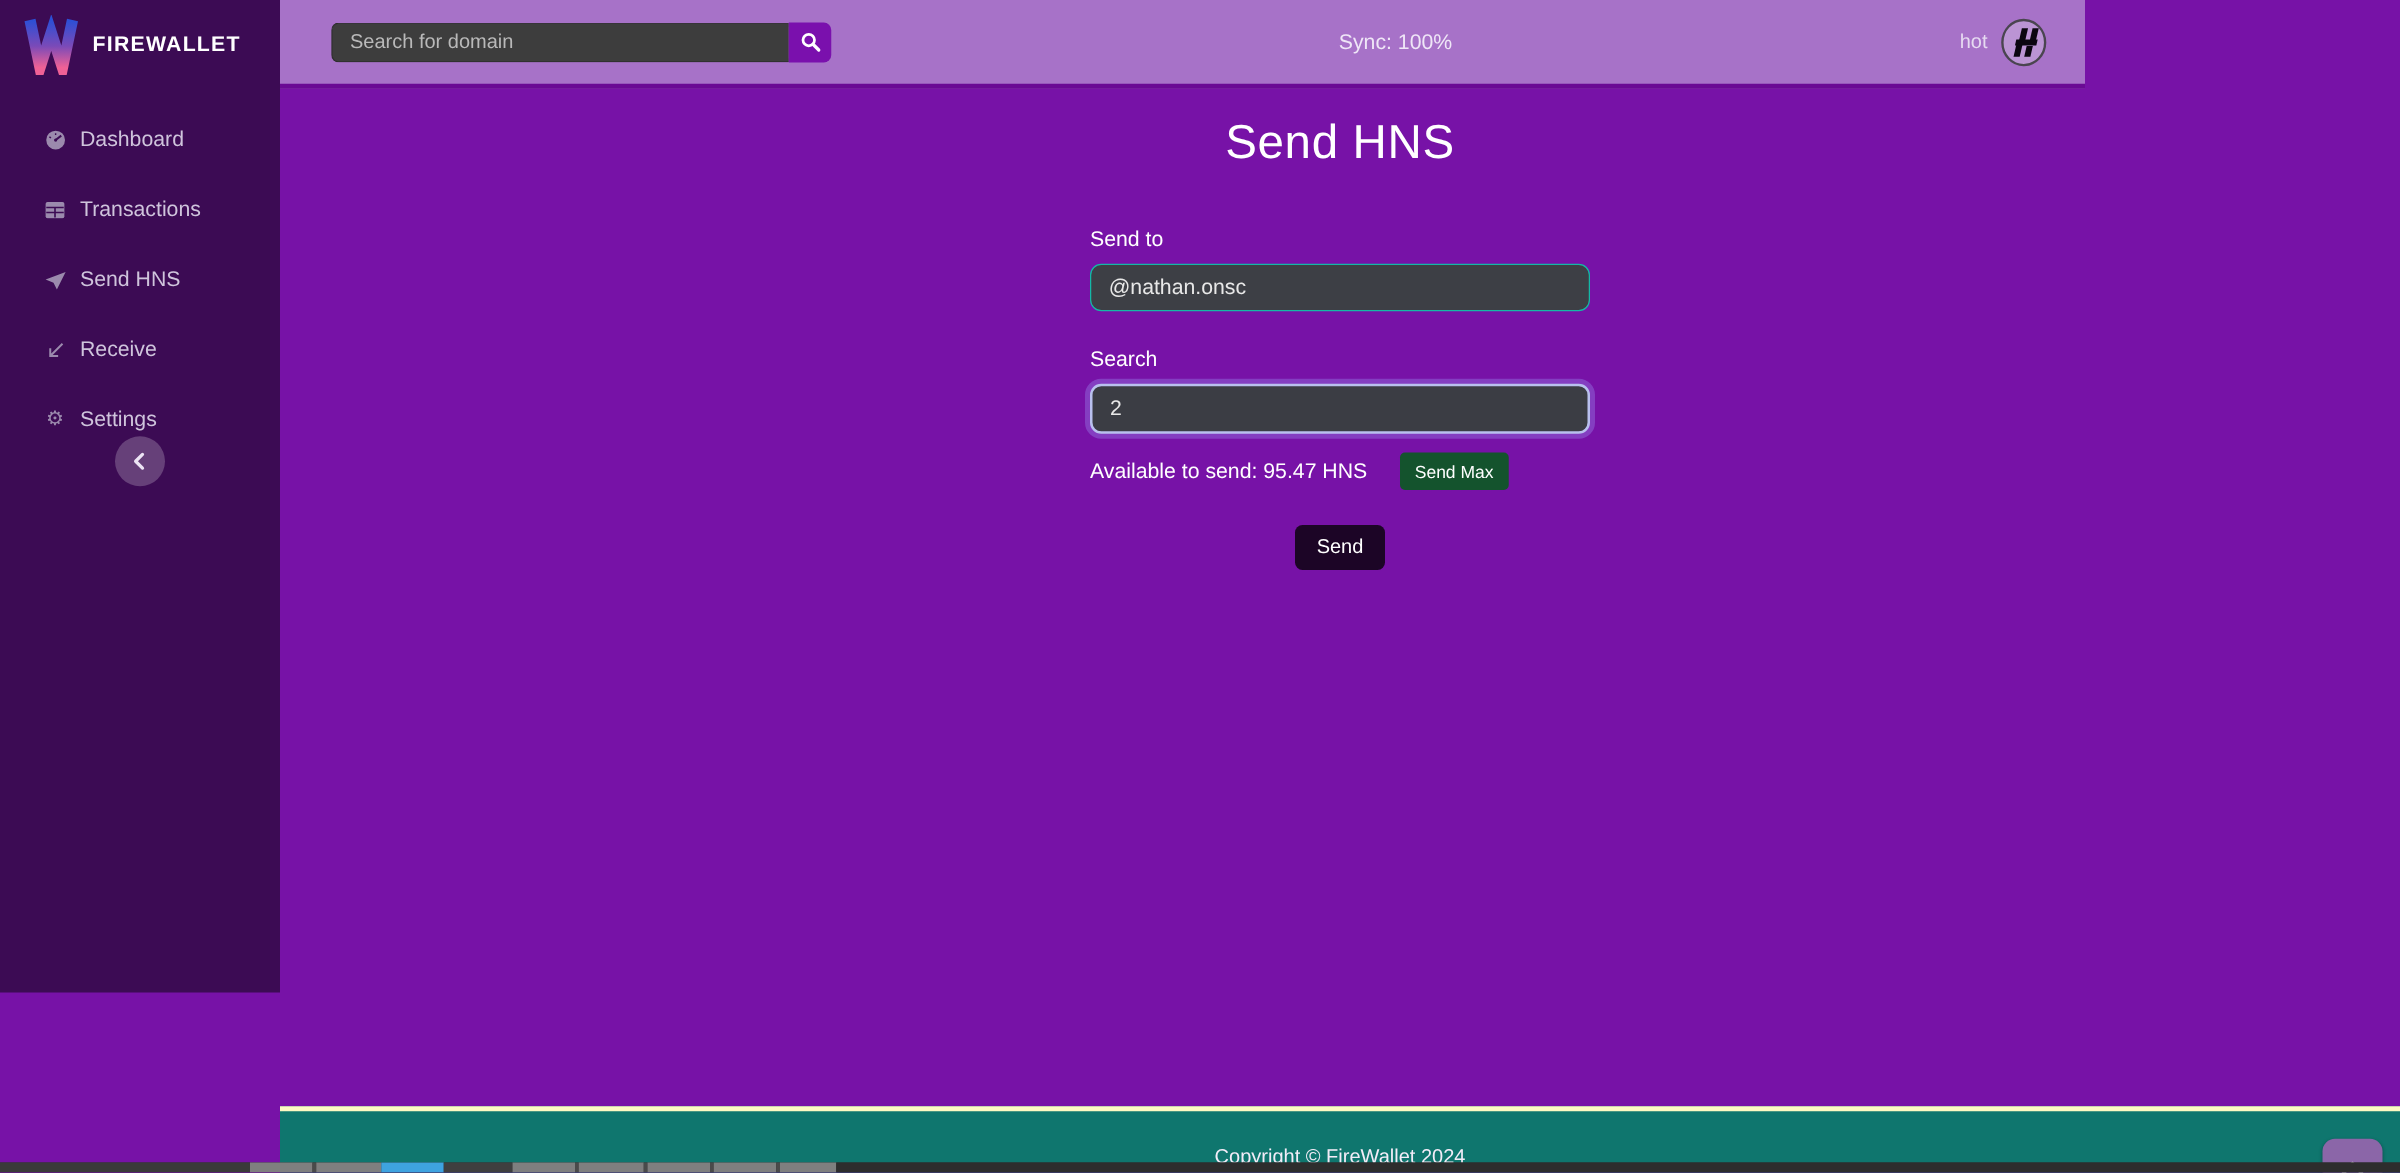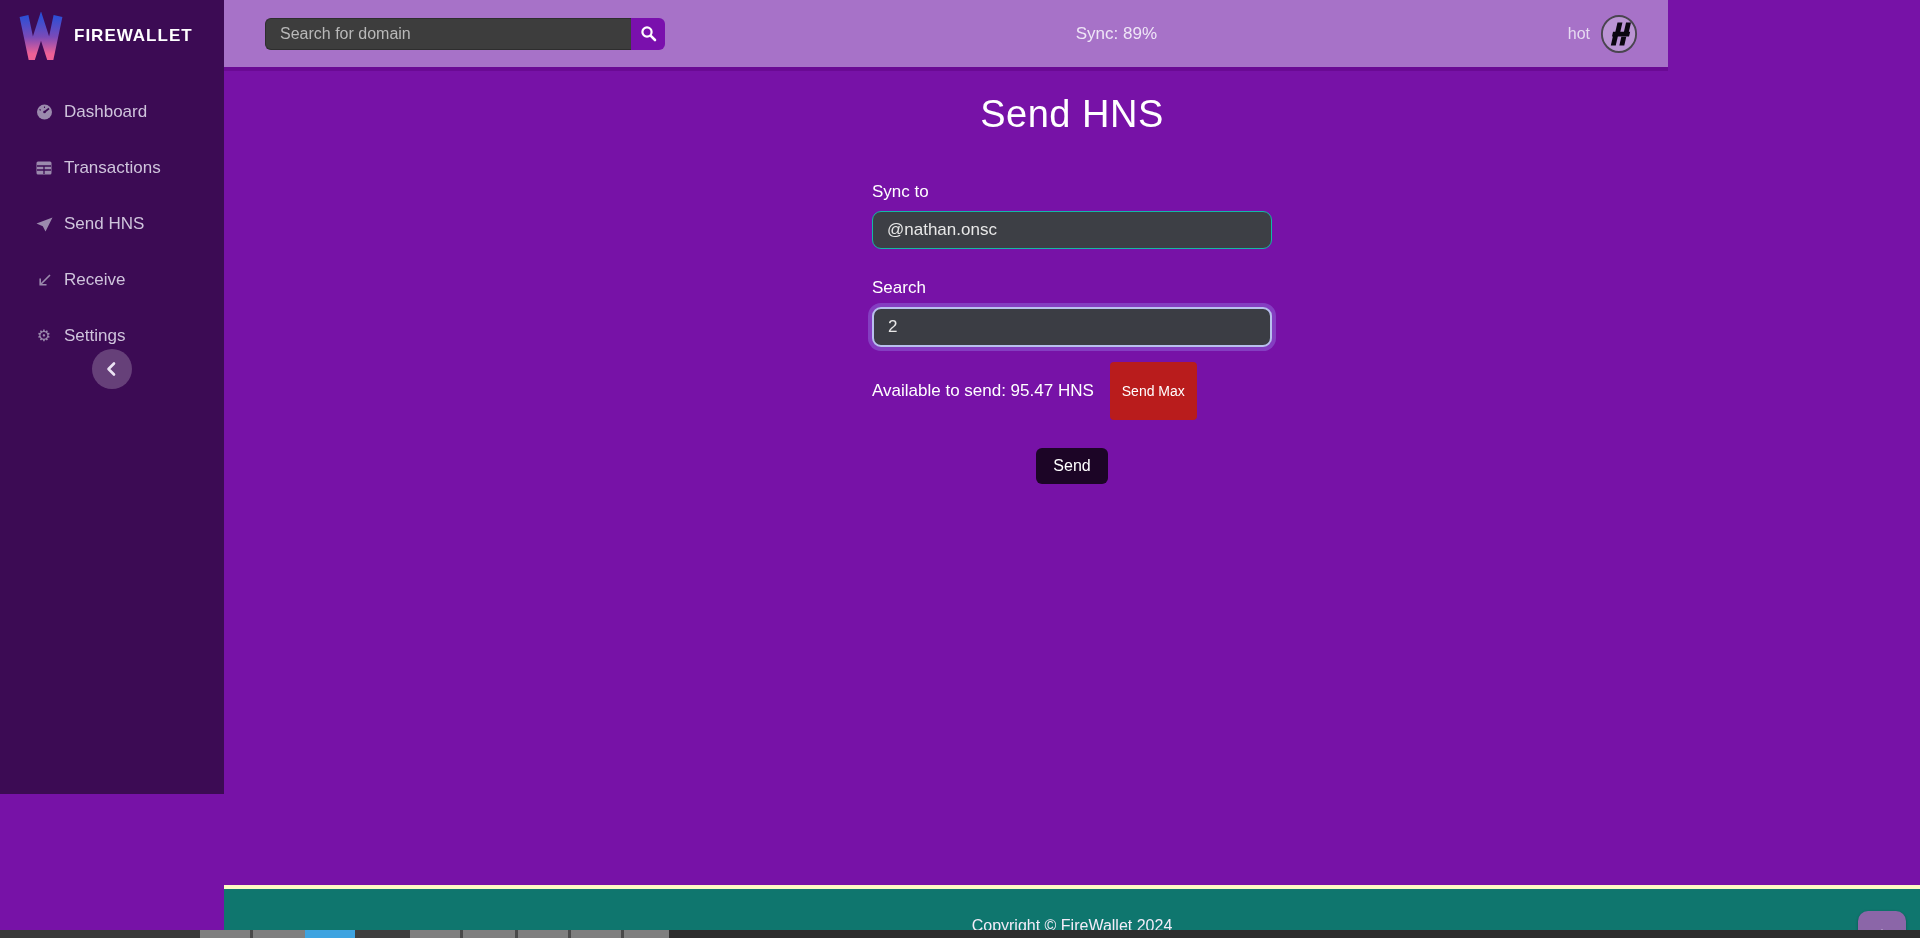--- a/index.html
+++ b/index.html
@@ -62,25 +62,25 @@
     width:100%; height:38px; background:#3d3f45; border:1px solid #14b8a6; border-radius:9px;
     color:#e8e8e8; font-size:17px; padding:0 14px; outline:none;
     font-family:"Liberation Sans", sans-serif;
   }
   .address { color:#f4eef8; font-size:17px; margin-top:7px; white-space:nowrap; }
   .amount-label { margin-top:29px; }
   .amount-input {
     height:40px; border:2px solid #b9c0ee;
     box-shadow:0 0 0 4px rgba(148,118,226,0.45); background:#3b3d44;
   }
-  .available-row { display:flex; align-items:center; margin-top:15px; gap:16px; }
+  .available-row { display:flex; align-items:center; margin-top:15px; gap:26px; }
   .available-text { color:#ffffff; font-size:17px; }
   .send-max-btn {
-    background:#b91c1c; color:#ffffff; border:none; border-radius:4px;
-    font-size:14px; padding:21px 12px; cursor:pointer; font-family:"Liberation Sans", sans-serif;
+    background:#14532d; color:#ffffff; border:none; border-radius:4px;
+    font-size:14px; padding:7px 12px; cursor:pointer; font-family:"Liberation Sans", sans-serif;
   }
   .send-row { text-align:center; margin-top:28px; }
   .send-btn {
     background:#1c0526; color:#ffffff; border:none; border-radius:6px;
     font-size:16px; padding:9px 17px; cursor:pointer; font-family:"Liberation Sans", sans-serif;
   }
 
   
   .footer {
     position:absolute; left:224px; top:853px; width:1696px; height:77px;
@@ -174,42 +174,42 @@
   <div class="search-group">
     <input class="search-input" type="text" placeholder="Search for domain" style="">
     <button class="search-btn">
       <svg width="17" height="17" viewBox="0 0 17 17">
         <circle cx="7" cy="7" r="4.6" fill="none" stroke="#ffffff" stroke-width="2.2"></circle>
         <line x1="10.6" y1="10.6" x2="15" y2="15" stroke="#ffffff" stroke-width="2.6" stroke-linecap="round"></line>
       </svg>
     </button>
   </div>
   <div class="spacer"></div>
-  <span class="sync-label">Sync: 89%</span>
+  <span class="sync-label">Sync: 100%</span>
   <div class="spacer"></div>
   <div class="wallet-group">
     <span class="wallet-label">hot</span>
     <svg width="38" height="40" viewBox="0 0 40 42">
       <ellipse cx="20" cy="21" rx="18" ry="19" fill="rgba(235,228,242,0.30)" stroke="#4a4550" stroke-width="2"></ellipse>
       <g transform="skewX(-13) translate(7,0)">
         <rect x="13.5" y="9" width="5.2" height="11" fill="#0b0610"></rect>
         <rect x="12" y="22" width="5.2" height="11" fill="#0b0610"></rect>
         <rect x="22.5" y="9" width="5.2" height="13" fill="#0b0610"></rect>
         <rect x="21" y="24" width="5.2" height="9" fill="#0b0610"></rect>
         <rect x="11" y="18.5" width="18" height="5" fill="#0b0610"></rect>
       </g>
     </svg>
   </div>
 </header>
 
 <main class="main">
   <h1 class="page-title">Send HNS</h1>
 
   <div class="form">
-    <div class="field-label">Sync to</div>
+    <div class="field-label">Send to</div>
     <input class="text-input" type="text" value="@nathan.onsc" style="">
 
     <div class="field-label amount-label">Search</div>
     <input class="text-input amount-input" type="text" value="2" style="">
 
     <div class="available-row">
       <span class="available-text">Available to send: 95.47 HNS</span>
       <button class="send-max-btn">Send Max</button>
     </div>
 

